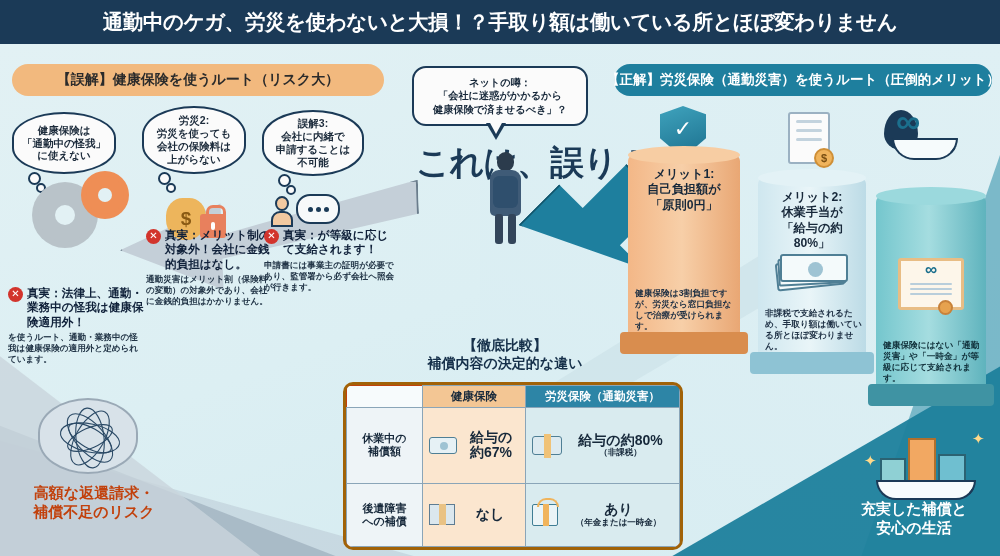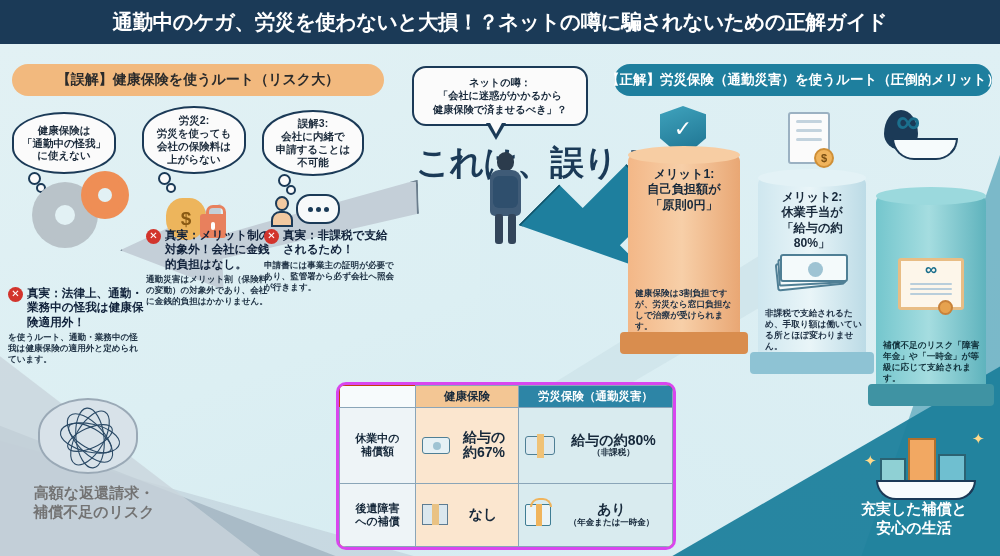--- a/index.html
+++ b/index.html
@@ -289,21 +289,21 @@
     background:#f2c9a0;border:2px solid #1b3a57;border-radius:9px 9px 0 0;}
 
   
   .scribble {
     position:absolute; left:38px; top:398px; width:100px; height:76px;
     border:2px solid #9aa9b6; border-radius:50%/46%; background:#d8e2e9;
   }
   .scribble svg { position:absolute; left:8px; top:6px; }
   .out-left {
     position:absolute; left:8px; top:484px; width:172px; text-align:center;
-    font-size:15px; font-weight:bold; color:#737373; line-height:1.26;
+    font-size:15px; font-weight:bold; color:#c2410c; line-height:1.26;
   }
   
   .gift-hand { position:absolute; left:876px; top:432px; width:110px;height:68px; }
   .gift-hand .c1{position:absolute;left:4px;top:26px;width:26px;height:26px;
     background:#8fd0d4;border:2px solid #2b6272;}
   .gift-hand .c2{position:absolute;left:32px;top:6px;width:28px;height:46px;
     background:#f2a862;border:2px solid #b06f2c;}
   .gift-hand .c3{position:absolute;left:62px;top:22px;width:28px;height:30px;
     background:#6fbfd0;border:2px solid #2b6272;}
   .gift-hand .palm{position:absolute;left:0;top:48px;width:100px;height:20px;
@@ -313,22 +313,22 @@
     position:absolute; left:828px; top:500px; width:172px; text-align:center;
     font-size:15px; font-weight:bold; color:#ffffff; line-height:1.26;
   }
 
   
   .cmp-title {
     position:absolute; left:360px; top:336px; width:290px; text-align:center;
     font-size:14px; font-weight:bold; color:#16304a; line-height:1.3;
   }
   .cmp-wrap {
-    position:absolute; left:336px; top:382px; width:340px; height:168px;
-    background:#c2410c; border:3px solid #d946ef; border-radius:10px;
+    position:absolute; left:343px; top:382px; width:340px; height:168px;
+    background:#c2410c; border:3px solid #a16207; border-radius:10px;
     overflow:hidden;
   }
   table.cmp { width:100%; height:100%; border-collapse:collapse; }
   table.cmp th, table.cmp td {
     border:1.4px solid #8aa5b8; font-weight:bold; color:#16283a;
   }
   table.cmp th.corner { background:#f7fbfc; border-left:none; border-top:none; width:76px;}
   table.cmp th.h1 { background:#f3c694; font-size:11.5px; height:22px;}
   table.cmp th.h2 { background:#2d85a6; color:#fff; font-size:11.5px;}
   table.cmp td.rh { background:#eef4f7; font-size:11px; text-align:center; width:76px; line-height:1.2;}
@@ -371,21 +371,21 @@
   <div class="bg-left"></div>
   <div class="bg-right"></div>
   <div class="teal-field2"></div>
   <div class="teal-field"></div>
   <div class="road-right"></div>
   <div class="gray-field2"></div>
   <div class="gray-field"></div>
   <div class="road-left"></div>
 
   <div class="titlebar">
-    <div class="t">通勤中のケガ、労災を使わないと大損！？ネットの噂に騙されないための正解ガイド</div>
+    <div class="t">通勤中のケガ、労災を使わないと大損！？手取り額は働いている所とほぼ変わりません</div>
   </div>
 
   <div class="pill pill-right">【正解】労災保険（通勤災害）を使うルート（圧倒的メリット）</div>
   <div class="pill pill-left">【誤解】健康保険を使うルート（リスク大）</div>
 
   <div class="arrow-gray"></div>
   <div class="arrow-teal"></div>
 
   <div class="cloud" style="left:12px;top:112px;width:104px;height:62px;">健康保険は<br>「通勤中の怪我」<br>に使えない</div>
   <div class="cloud" style="left:142px;top:106px;width:104px;height:68px;">労災2:<br>労災を使っても<br>会社の保険料は<br>上がらない</div>
@@ -417,21 +417,21 @@
     <div class="hd">
       <span class="xmark">✕</span>
       <span>真実：メリット制の対象外！会社に金銭的負担はなし。</span>
     </div>
     <div class="bd">通勤災害はメリット割（保険料の変動）の対象外であり、会社に金銭的負担はかかりません。</div>
   </div>
 
   <div class="truth" style="left:264px;top:228px;width:132px;">
     <div class="hd">
       <span class="xmark">✕</span>
-      <span>真実：非課税で支給されるため！</span>
+      <span>真実：が等級に応じて支給されます！</span>
     </div>
     <div class="bd">申請書には事業主の証明が必要であり、監管署から必ず会社へ照会が行きます。</div>
   </div>
 
   <div class="speech">
     <span>ネットの噂：<br>「会社に迷惑がかかるから<br>健康保険で済ませるべき」？</span>
     <span class="tail">
         <i></i>
       </span>
   </div>
@@ -471,31 +471,32 @@
     <div class="base"></div>
   </div>
   <div class="money-stack">
     <i></i>
       <i></i>
       <i></i>
   </div>
 
   <div class="pillar p3">
     <div class="cap"></div>
-    <div class="desc">補償不足のリスク「障害年金」や「一時金」が等級に応じて支給されます。</div>
+    <div class="desc">健康保険にはない「通勤災害」や「一時金」が等級に応じて支給されます。</div>
     <div class="base"></div>
   </div>
   <div class="cert">
     <div class="inf">∞</div>
     <div class="ln"></div>
       <div class="ln"></div>
       <div class="ln"></div>
     <div class="seal"></div>
   </div>
 
+  <div class="cmp-title">【徹底比較】<br>補償内容の決定的な違い</div>
   <div class="cmp-wrap">
     <table class="cmp">
       <tbody>
           <tr>
         <th class="corner"></th>
         <th class="h1">健康保険</th>
         <th class="h2">労災保険（通勤災害）</th>
       </tr>
       <tr>
         <td class="rh">休業中の<br>補償額</td>

